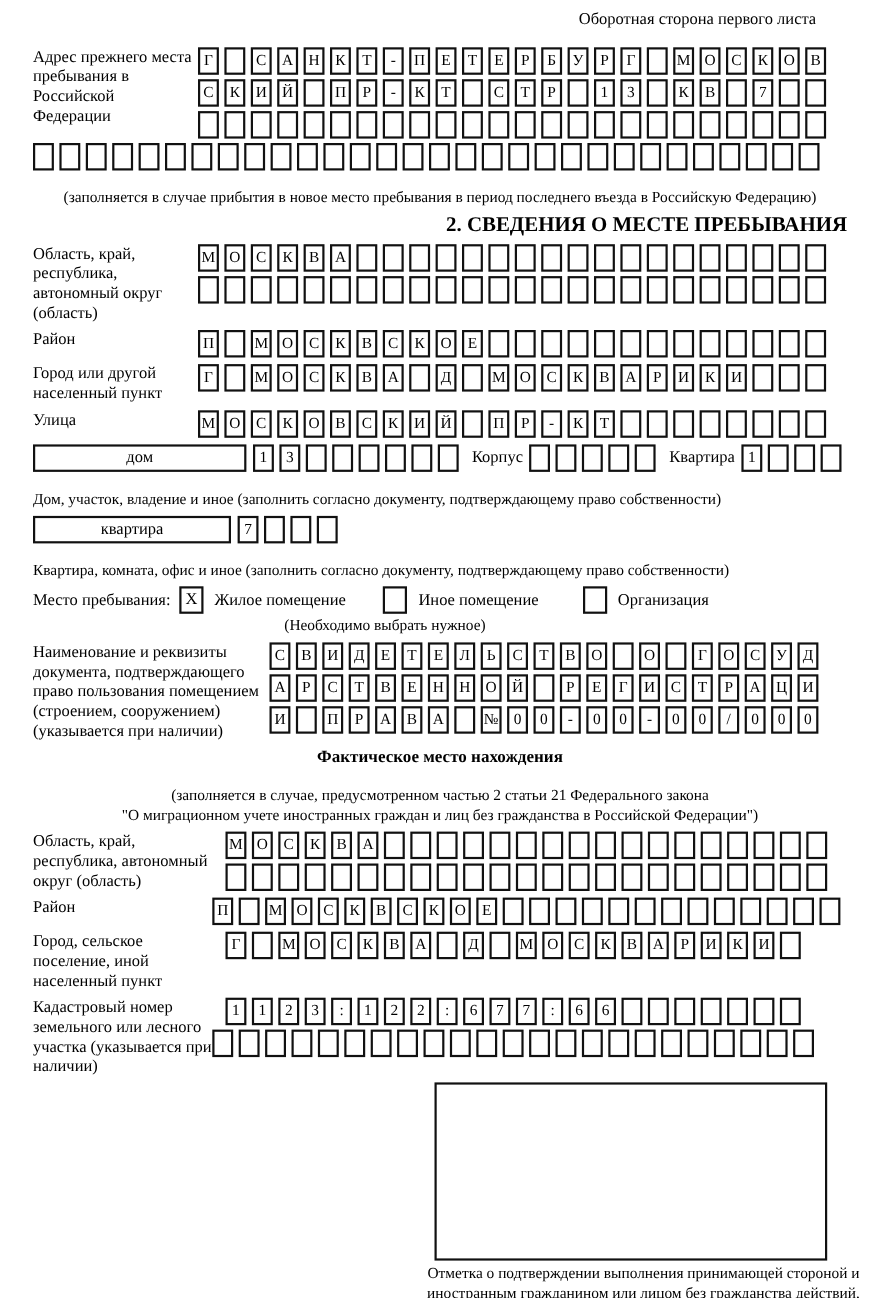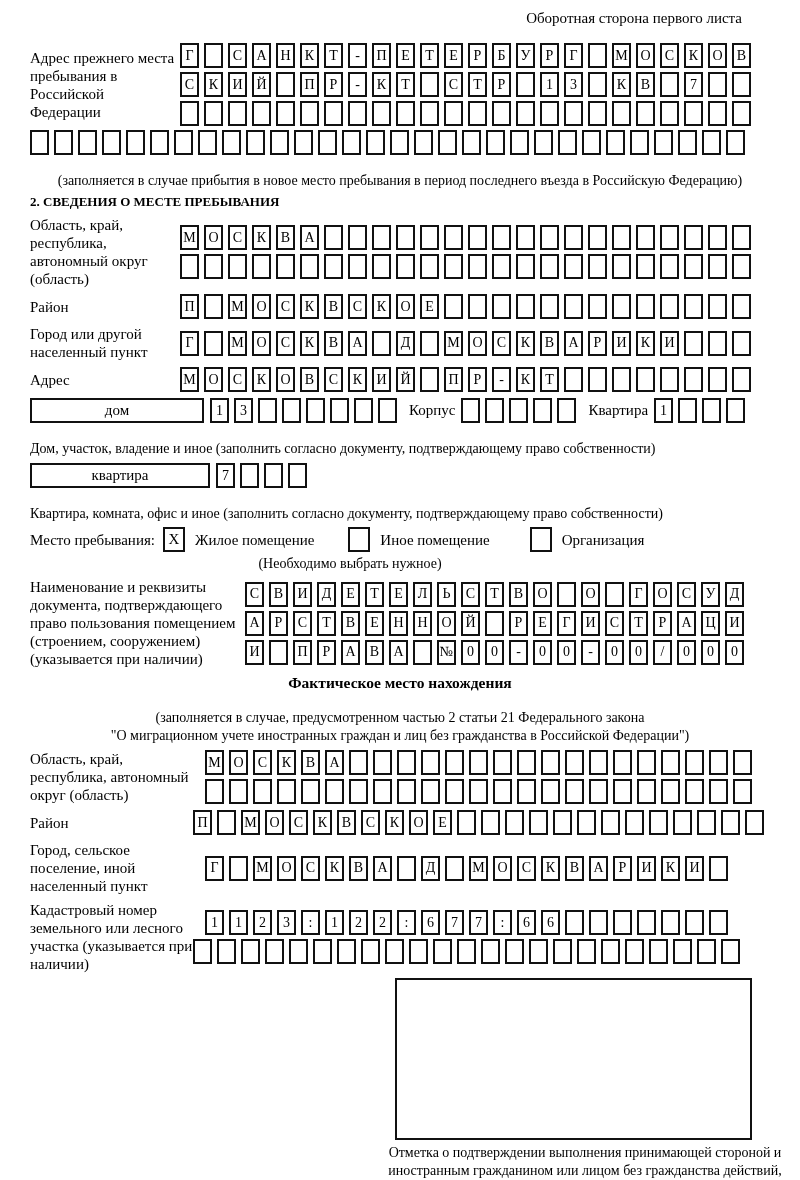--- a/index.html
+++ b/index.html
@@ -7,42 +7,42 @@
   body {
     width: 800px; height: 1180px;
     font-family: "Liberation Serif", "DejaVu Serif", serif;
     color: #000;
   }
   .sheet { width: 800px; height: 1180px; padding: 10px 30px 0 30px; overflow: hidden; }
 
   .header-note { text-align: right; font-size: 15px; padding-right: 28px; margin-bottom: 16px; }
 
   .lbl { font-size: 15px; line-height: 18px; }
-  .frow { display: flex; align-items: center; margin-top: 6px; }
+  .frow { display: flex; align-items: flex-start; margin-top: 6px; }
   .lblcol { flex: 0 0 150px; padding-right: 4px; }
   .doc-lblcol { flex: 0 0 215px; padding-right: 4px; }
   .flblcol { flex: 0 0 175px; padding-right: 4px; }
 
   .cells { display: flex; gap: 5px; flex-wrap: nowrap; }
   .cellstack .cells + .cells { margin-top: 4px; }
   .cell {
     flex: 0 0 19px; width: 19px; height: 25px;
     border: 2px solid #111;
     display: inline-flex; align-items: center; justify-content: center;
     font-size: 14px; background: #fff;
   }
 
   .caption { font-size: 14px; line-height: 17px; margin-top: 17px; }
   .center { text-align: center; }
-  .sec-title { text-align: left; font-weight: bold; font-size: 13px; margin-top: 5px; margin-bottom: 1px; }
+  .sec-title { text-align: right; font-weight: bold; font-size: 19px; margin-top: 5px; margin-bottom: 1px; }
   .fact-title { text-align: center; font-weight: bold; font-size: 15.5px; margin-top: 6px; margin-bottom: 4px; }
 
   .dom-row { display: flex; align-items: center; margin-top: 6px; }
   .wide-box {
-    flex: 0 0 auto; width: 174px; height: 25px; border: 2px solid #111;
+    flex: 0 0 auto; width: 194px; height: 25px; border: 2px solid #111;
     text-align: center; font-size: 15px; line-height: 21px; margin-right: 6px; background: #fff;
   }
   .wide-box.kv { width: 180px; }
   .inline-lbl { font-size: 15px; margin: 0 6px 0 12px; white-space: nowrap; }
 
   .mesto-row { display: flex; align-items: center; margin-top: 5px; }
   .checkbox {
     flex: 0 0 22px; width: 22px; height: 25px; border: 2px solid #111;
     display: inline-flex; align-items: center; justify-content: center;
     font-size: 15px; background: #fff;
@@ -292,21 +292,21 @@
         <span class="cell">И</span>
         <span class="cell">К</span>
         <span class="cell">И</span>
         <span class="cell"></span>
         <span class="cell"></span>
         <span class="cell"></span>
       </div>
   </div>
 
   <div class="frow">
-    <div class="lblcol lbl">Адрес</div>
+    <div class="lblcol lbl">Улица</div>
     <div class="cells">
         <span class="cell">М</span>
         <span class="cell">О</span>
         <span class="cell">С</span>
         <span class="cell">К</span>
         <span class="cell">О</span>
         <span class="cell">В</span>
         <span class="cell">С</span>
         <span class="cell">К</span>
         <span class="cell">И</span>

